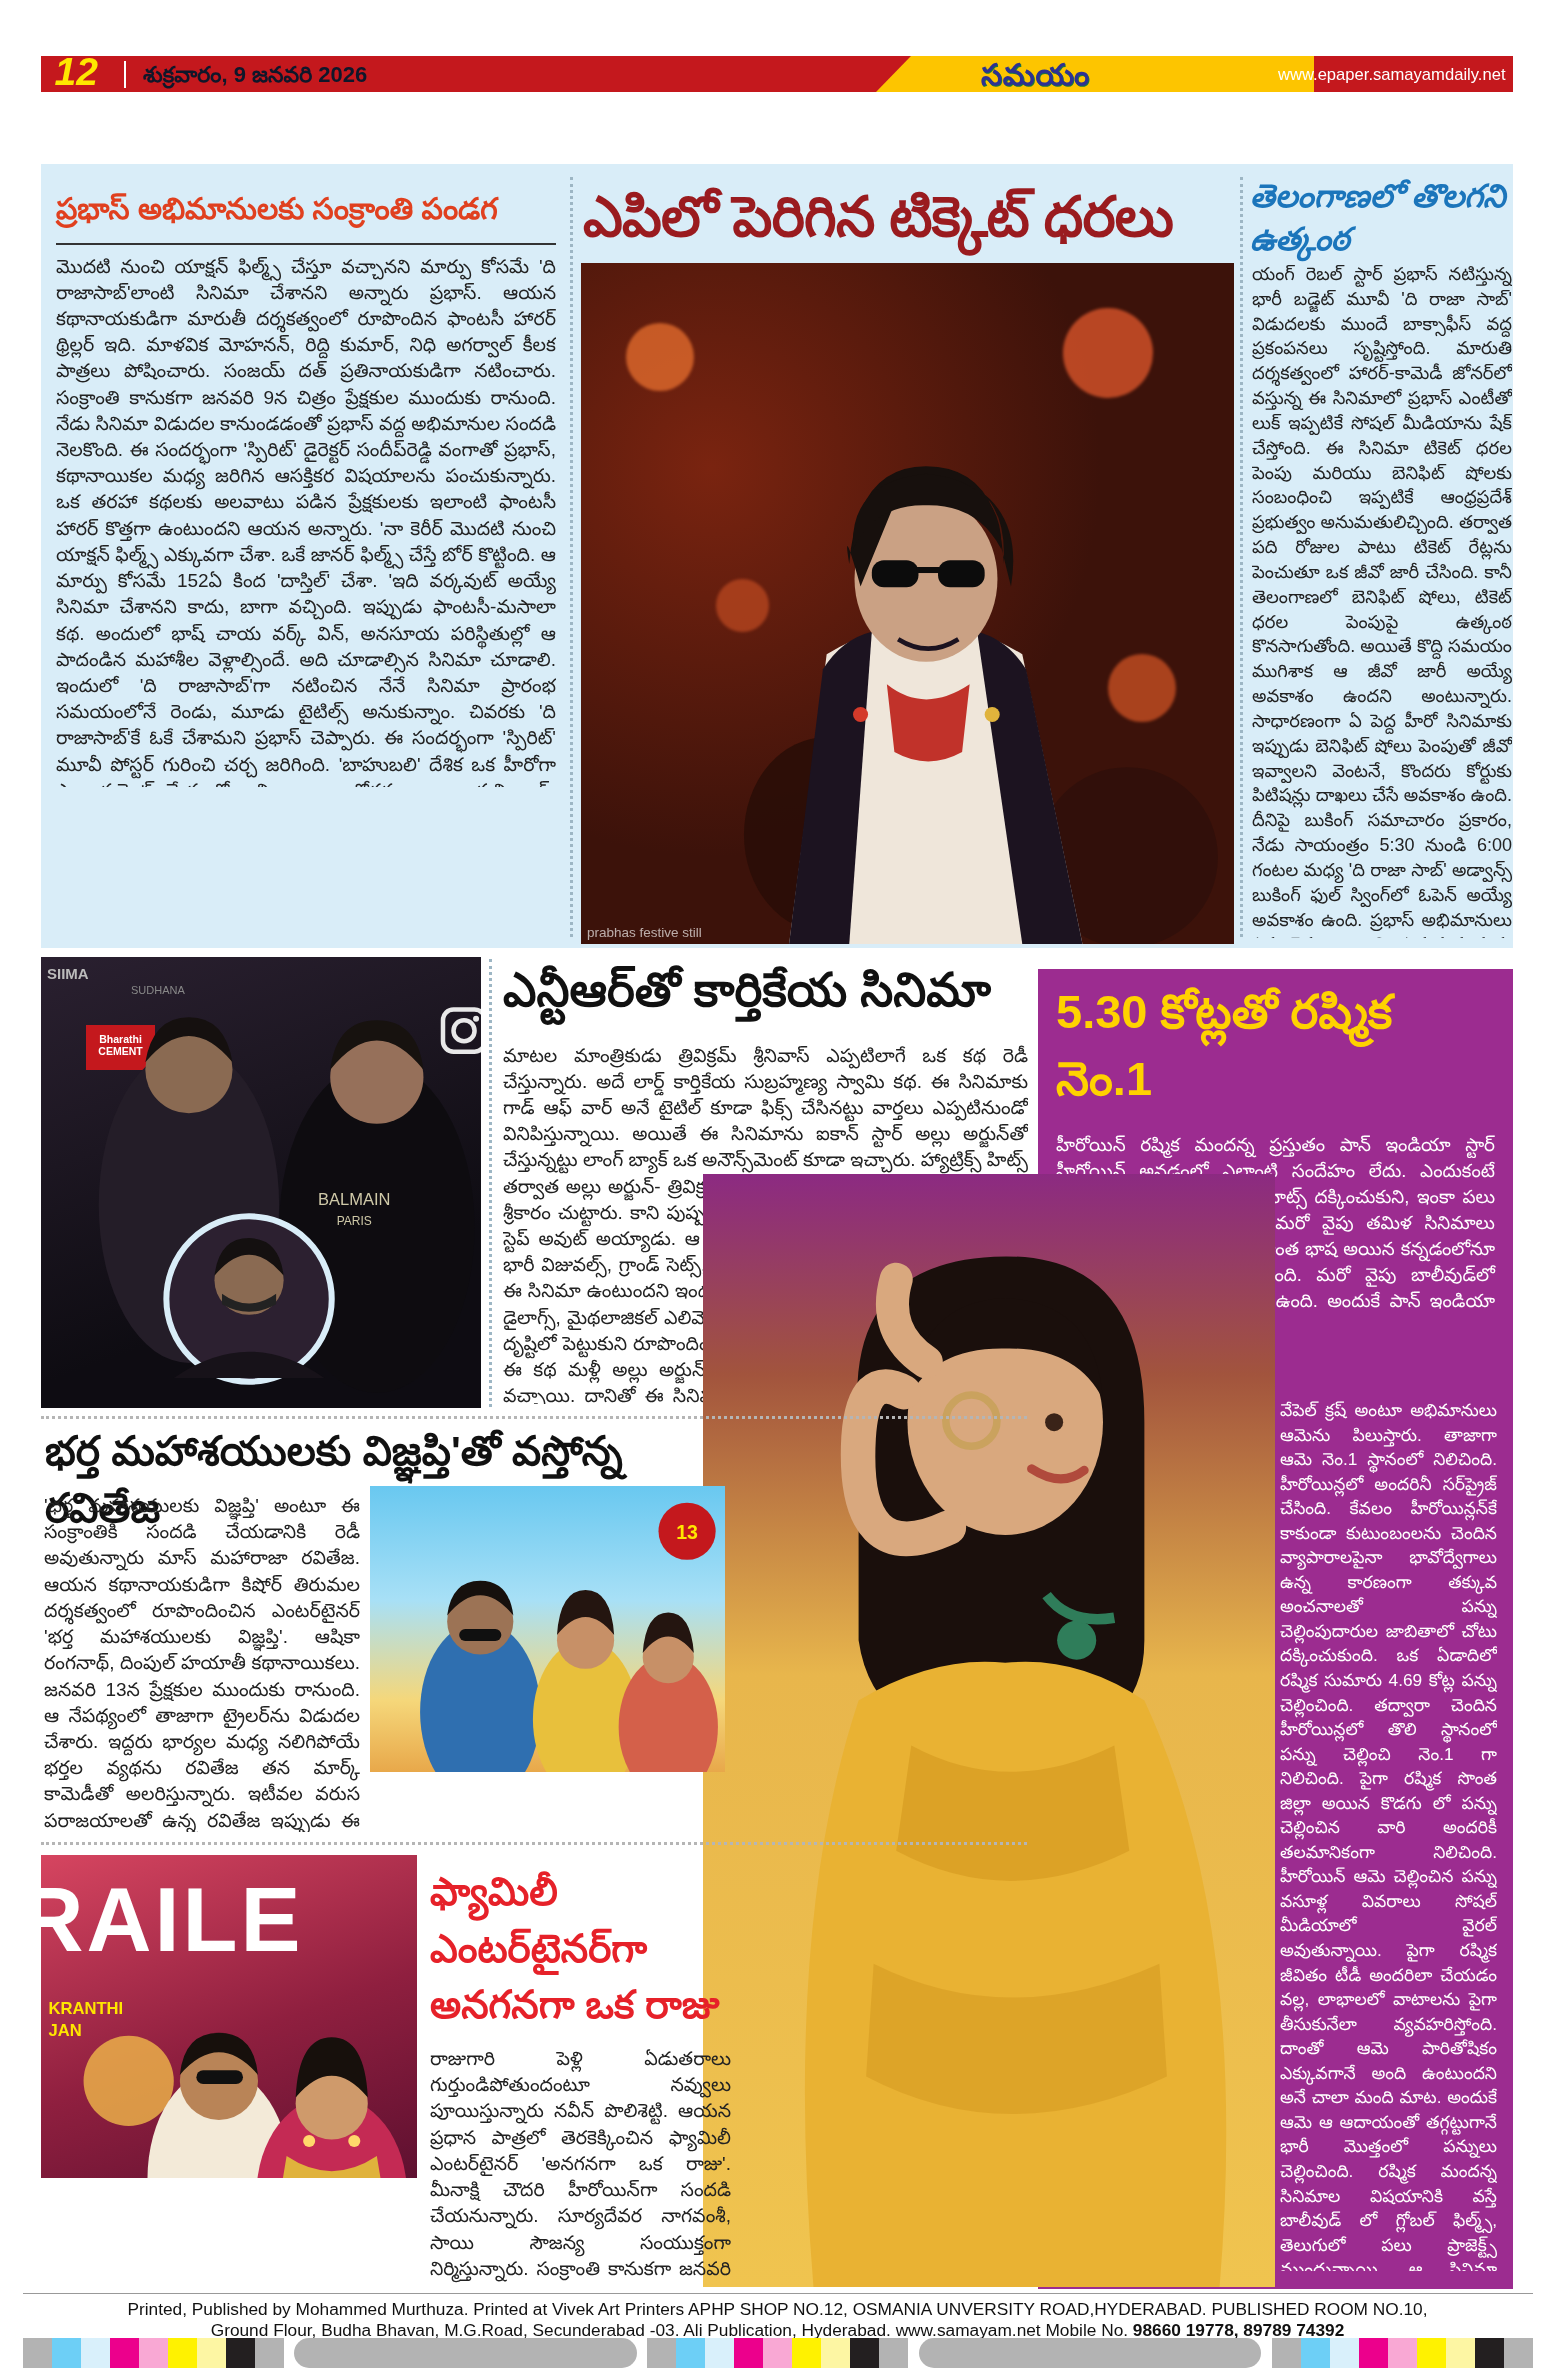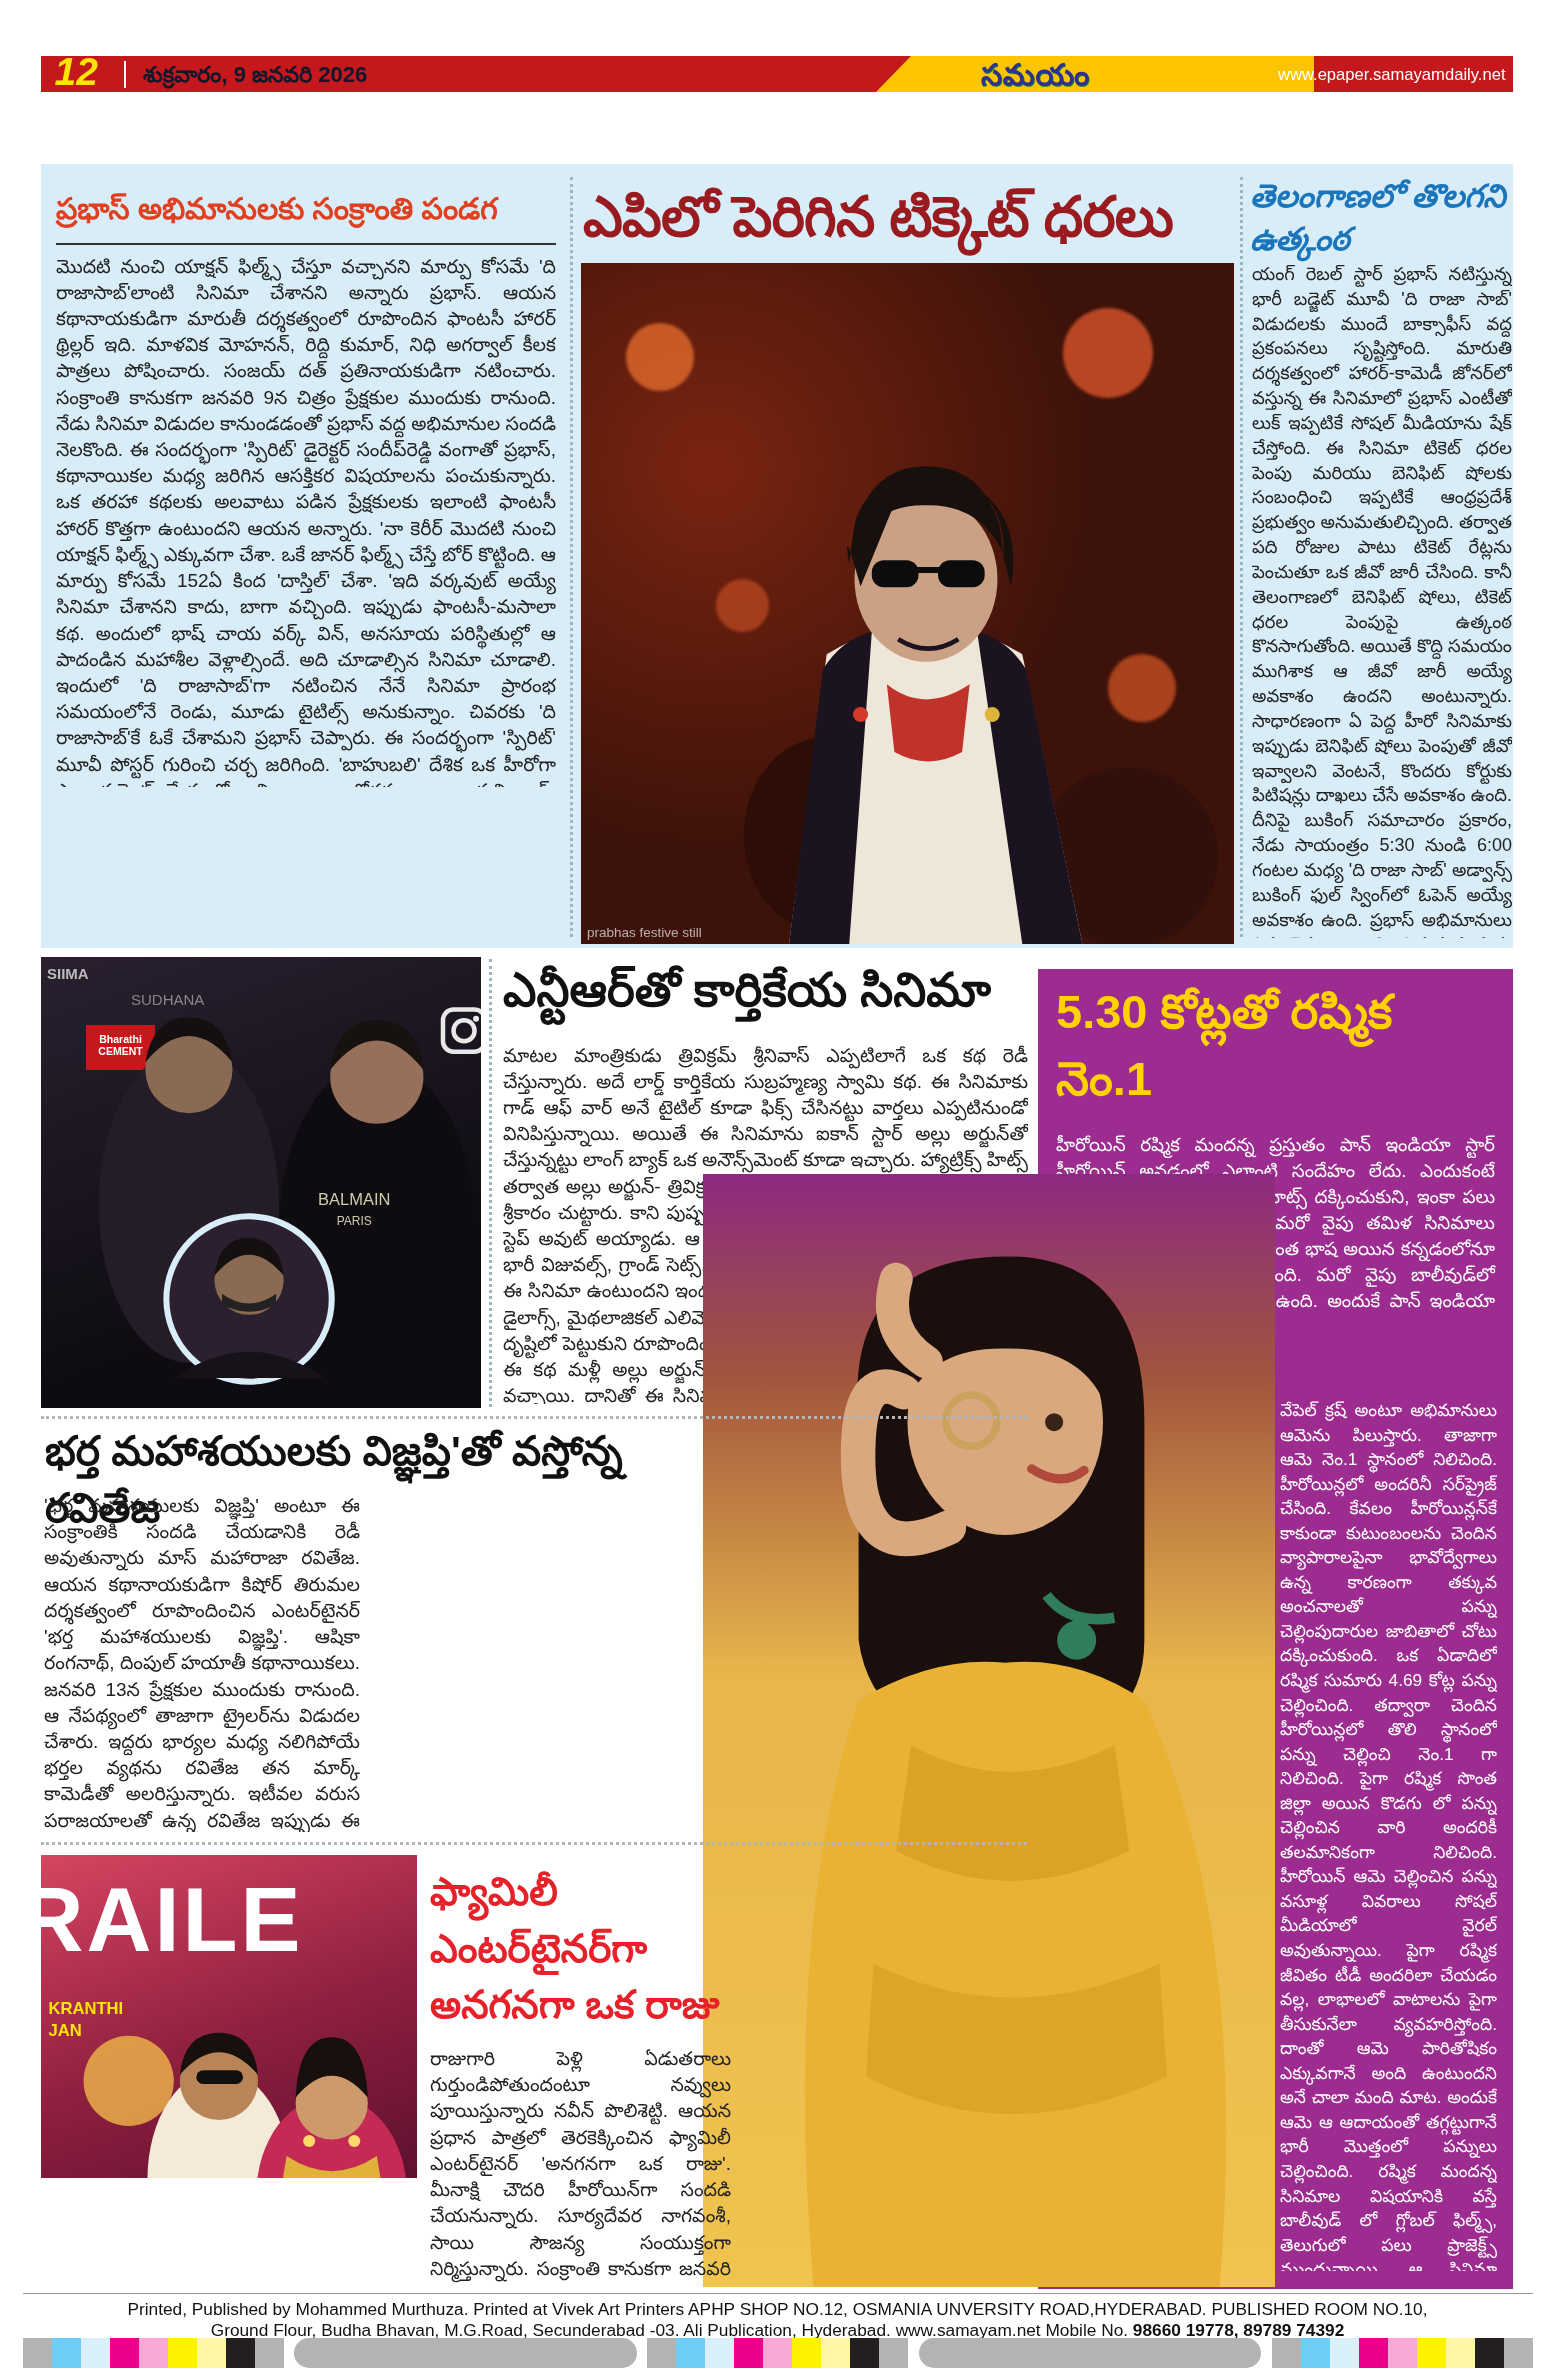--- a/index.html
+++ b/index.html
@@ -133,21 +133,21 @@
       <path d="M395 500 q40 25 80 0" stroke="#1c1320" stroke-width="6" fill="none"></path>
     </svg>
     <div class="ph-label">prabhas festive still</div>
   </div>
 
   <div class="abs dotsep-v" style="left:1240px; top:177px; height:760px;"></div>
   <div class="abs body-tel" style="left:1252px; top:262px; width:260px; height:676px; overflow:hidden; font-size:18px;">యంగ్ రెబల్ స్టార్ ప్రభాస్ నటిస్తున్న భారీ బడ్జెట్ మూవీ 'ది రాజా సాబ్' విడుదలకు ముందే బాక్సాఫీస్ వద్ద ప్రకంపనలు సృష్టిస్తోంది. మారుతి దర్శకత్వంలో హారర్-కామెడీ జోనర్‌లో వస్తున్న ఈ సినిమాలో ప్రభాస్ ఎంటీతో లుక్ ఇప్పటికే సోషల్ మీడియాను షేక్ చేస్తోంది. ఈ సినిమా టికెట్ ధరల పెంపు మరియు బెనిఫిట్ షోలకు సంబంధించి ఇప్పటికే ఆంధ్రప్రదేశ్ ప్రభుత్వం అనుమతులిచ్చింది. తర్వాత పది రోజుల పాటు టికెట్ రేట్లను పెంచుతూ ఒక జీవో జారీ చేసింది. కానీ తెలంగాణలో బెనిఫిట్ షోలు, టికెట్ ధరల పెంపుపై ఉత్కంఠ కొనసాగుతోంది. అయితే కొద్ది సమయం ముగిశాక ఆ జీవో జారీ అయ్యే అవకాశం ఉందని అంటున్నారు. సాధారణంగా ఏ పెద్ద హీరో సినిమాకు ఇప్పుడు బెనిఫిట్ షోలు పెంపుతో జీవో ఇవ్వాలని వెంటనే, కొందరు కోర్టుకు పిటిషన్లు దాఖలు చేసే అవకాశం ఉంది. దీనిపై బుకింగ్ సమాచారం ప్రకారం, నేడు సాయంత్రం 5:30 నుండి 6:00 గంటల మధ్య 'ది రాజా సాబ్' అడ్వాన్స్ బుకింగ్ ఫుల్ స్వింగ్‌లో ఓపెన్ అయ్యే అవకాశం ఉంది. ప్రభాస్ అభిమానులు ఎప్పుడెప్పుడా అని ఎదురుచూస్తున్న బెనిఫిట్ షోలను ఆంధ్రప్రదేశ్‌లో ప్రభుత్వం అనుమతించింది. థియేటర్ యాజమాన్యాలు బుక్‌మైషో సహా ఇతర పోర్టల్స్‌లో బుకింగ్స్ ఓపెన్ చేశాయి. ప్రభుత్వ అనుమతి కూడా దాదాపు ఖాయం అవడంతో ఇప్పుడు రికార్డు స్థాయి వసూళ్లకు చిత్ర యూనిట్ ధీమాగా ఉంది.</div>
 
   <div class="photo" id="event-photo" style="left:41px; top:957px; width:440px; height:451px;">
     <div class="abs" style="left:6px; top:7.5px; color:#bbb; font-size:15px; font-weight:bold;">SIIMA</div>
-    <div class="abs" style="left:90px; top:34px; color:#888; font-size:15px;">SUDHANA</div>
+    <div class="abs" style="left:90px; top:27px; color:#888; font-size:11px;">SUDHANA</div>
     <div class="badge-red" style="left:45px; top:68px; width:69px; height:45px; font-size:10.5px; padding-top:7.5px; line-height:1.2;">Bharathi CEMENT</div>
     <svg class="figsvg" width="440" height="451" viewBox="0 0 585 600">
       <ellipse cx="170" cy="330" rx="120" ry="210" fill="#241d28"></ellipse>
       <circle cx="170" cy="150" r="58" fill="#8a6a52"></circle>
       <path d="M112 140 q58 -70 116 0 q-10 -60 -58 -60 q-48 0 -58 60Z" fill="#15100f"></path>
       <ellipse cx="420" cy="360" rx="130" ry="220" fill="#0e0c10"></ellipse>
       <circle cx="420" cy="160" r="62" fill="#96705a"></circle>
       <path d="M358 150 q62 -78 124 0 q-8 -66 -62 -66 q-54 0 -62 66Z" fill="#17120f"></path>
       <text x="390" y="330" fill="#cfc9a8" font-size="22" font-family="Liberation Sans" text-anchor="middle">BALMAIN</text>
       <text x="390" y="356" fill="#cfc9a8" font-size="16" font-family="Liberation Sans" text-anchor="middle">PARIS</text>
@@ -189,20 +189,36 @@
       <path d="M250 760 Q380 830 520 760 L540 900 Q380 980 230 900Z" fill="#d69b21" opacity="0.7"></path>
       <path d="M200 1050 Q380 1140 580 1050 L590 1200 Q380 1300 190 1200Z" fill="#d69b21" opacity="0.6"></path>
       <circle cx="470" cy="620" r="26" fill="#2f7d5a"></circle>
       <path d="M430 560 q30 40 90 30" stroke="#2f7d5a" stroke-width="14" fill="none"></path>
     </svg>
   </div>
 
   <div class="abs dotsep-h" style="left:41px; top:1416px; width:986px;"></div>
   <div class="abs hl-black-md" style="left:45px; top:1428px; width:677px;">భర్త మహాశయులకు విజ్ఞప్తి'తో వస్తోన్న రవితేజ</div>
   <div class="abs body-tel" style="left:44px; top:1493px; width:316px; height:339px; overflow:hidden;">'భర్త మహాశయులకు విజ్ఞప్తి' అంటూ ఈ సంక్రాంతికి సందడి చేయడానికి రెడీ అవుతున్నారు మాస్ మహారాజా రవితేజ. ఆయన కథానాయకుడిగా కిషోర్ తిరుమల దర్శకత్వంలో రూపొందించిన ఎంటర్‌టైనర్ 'భర్త మహాశయులకు విజ్ఞప్తి'. ఆషికా రంగనాథ్, దింపుల్ హయాతీ కథానాయికలు. జనవరి 13న ప్రేక్షకుల ముందుకు రానుంది. ఆ నేపథ్యంలో తాజాగా ట్రైలర్‌ను విడుదల చేశారు. ఇద్దరు భార్యల మధ్య నలిగిపోయే భర్తల వ్యథను రవితేజ తన మార్క్ కామెడీతో అలరిస్తున్నారు. ఇటీవల వరుస పరాజయాలతో ఉన్న రవితేజ ఇప్పుడు ఈ సినిమాపై ఆశలు పెట్టుకున్నారు. ఇది విజయవంతం కావాలని కోరుకుంటున్నారు.</div>
+  <div class="photo" id="raviteja-photo" style="left:370px; top:1486px; width:355px; height:286px;">
+    <svg class="figsvg" width="355" height="286" viewBox="0 0 472 380">
+      <circle cx="395" cy="60" r="38" fill="#c4181d"></circle>
+      <text x="395" y="70" fill="#ffe600" font-size="26" font-weight="bold" text-anchor="middle" font-family="Liberation Sans">13</text>
+      <ellipse cx="120" cy="300" rx="80" ry="120" fill="#2f6fb0"></ellipse>
+      <circle cx="120" cy="180" r="44" fill="#9c7355"></circle>
+      <path d="M76 172 q44 -54 88 0 q-6 -46 -44 -46 q-38 0 -44 46Z" fill="#16100d"></path>
+      <rect x="92" y="190" width="56" height="16" rx="8" fill="#101010"></rect>
+      <ellipse cx="260" cy="310" rx="70" ry="105" fill="#e8c03c"></ellipse>
+      <circle cx="260" cy="205" r="38" fill="#c79067"></circle>
+      <path d="M222 198 q38 -48 76 0 q-4 -60 -38 -60 q-34 0 -38 60Z" fill="#241510"></path>
+      <ellipse cx="370" cy="320" rx="66" ry="95" fill="#d4604a"></ellipse>
+      <circle cx="370" cy="228" r="34" fill="#c79067"></circle>
+      <path d="M336 222 q34 -44 68 0 q-4 -54 -34 -54 q-30 0 -34 54Z" fill="#241510"></path>
+    </svg>
+  </div>
 
   <div class="abs dotsep-h" style="left:41px; top:1842px; width:986px;"></div>
   <div class="photo" id="anr-poster" style="left:41px; top:1855px; width:376px; height:323px;">
     <div class="poster-big">RAILE</div>
     <div class="poster-side">KRANTHI JAN</div>
     <svg class="figsvg" width="376" height="433" viewBox="0 0 500 575">
       <circle cx="90" cy="300" r="60" fill="#f0b84a" opacity="0.8"></circle>
       <ellipse cx="210" cy="430" rx="95" ry="145" fill="#f3ead8"></ellipse>
       <circle cx="210" cy="300" r="52" fill="#b98457"></circle>
       <path d="M158 292 q52 -60 104 0 q-6 -56 -52 -56 q-46 0 -52 56Z" fill="#17100c"></path>

